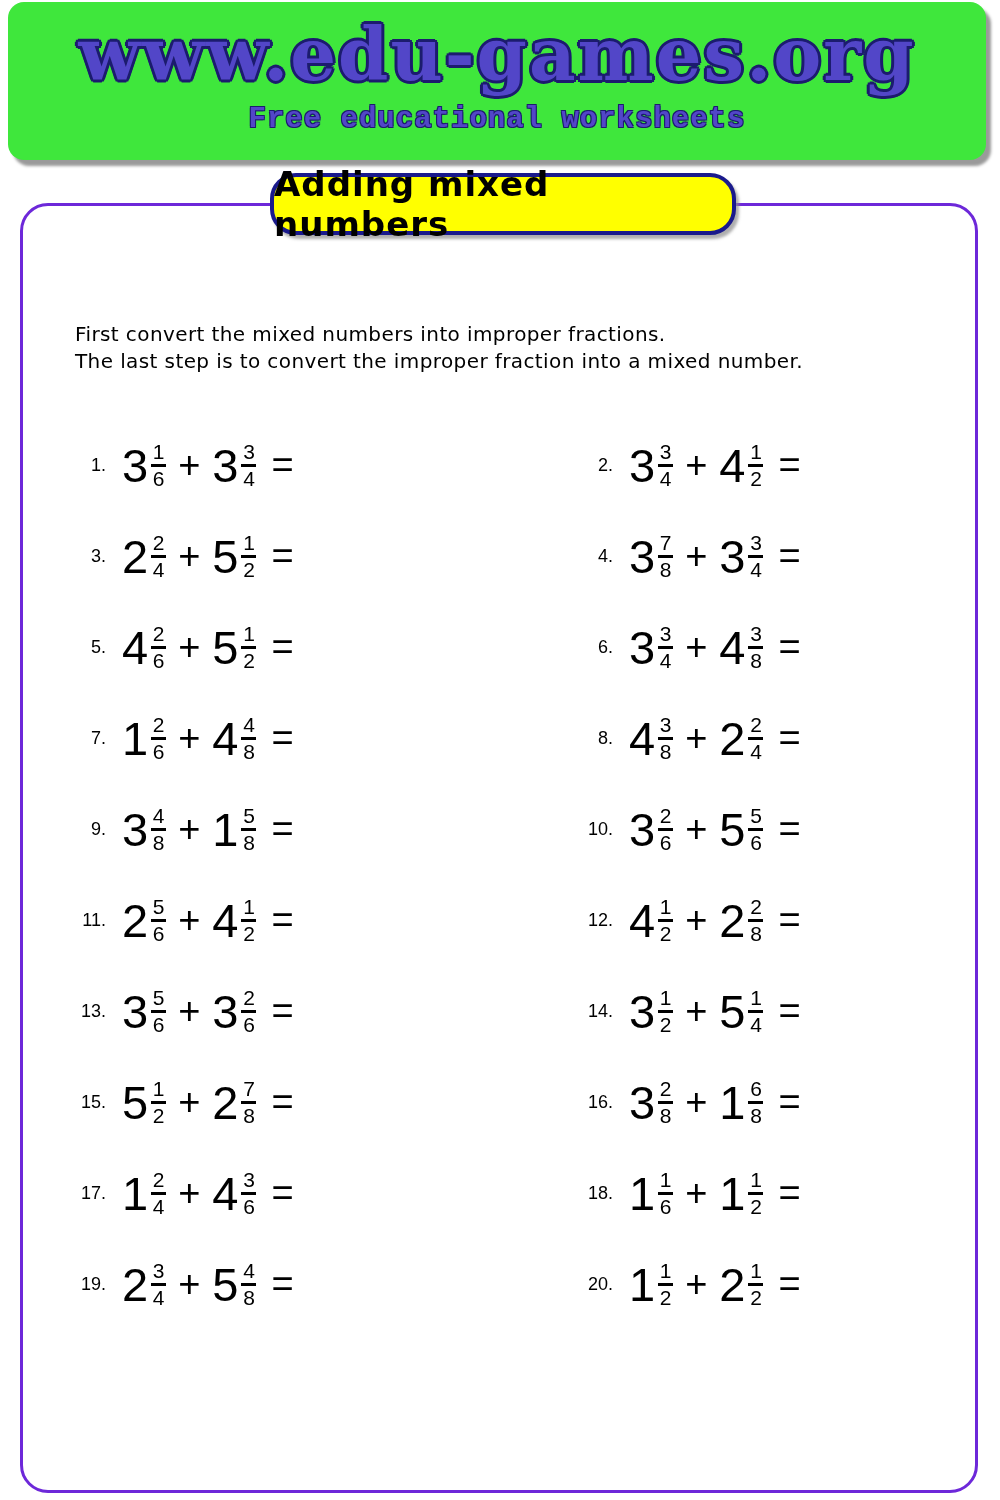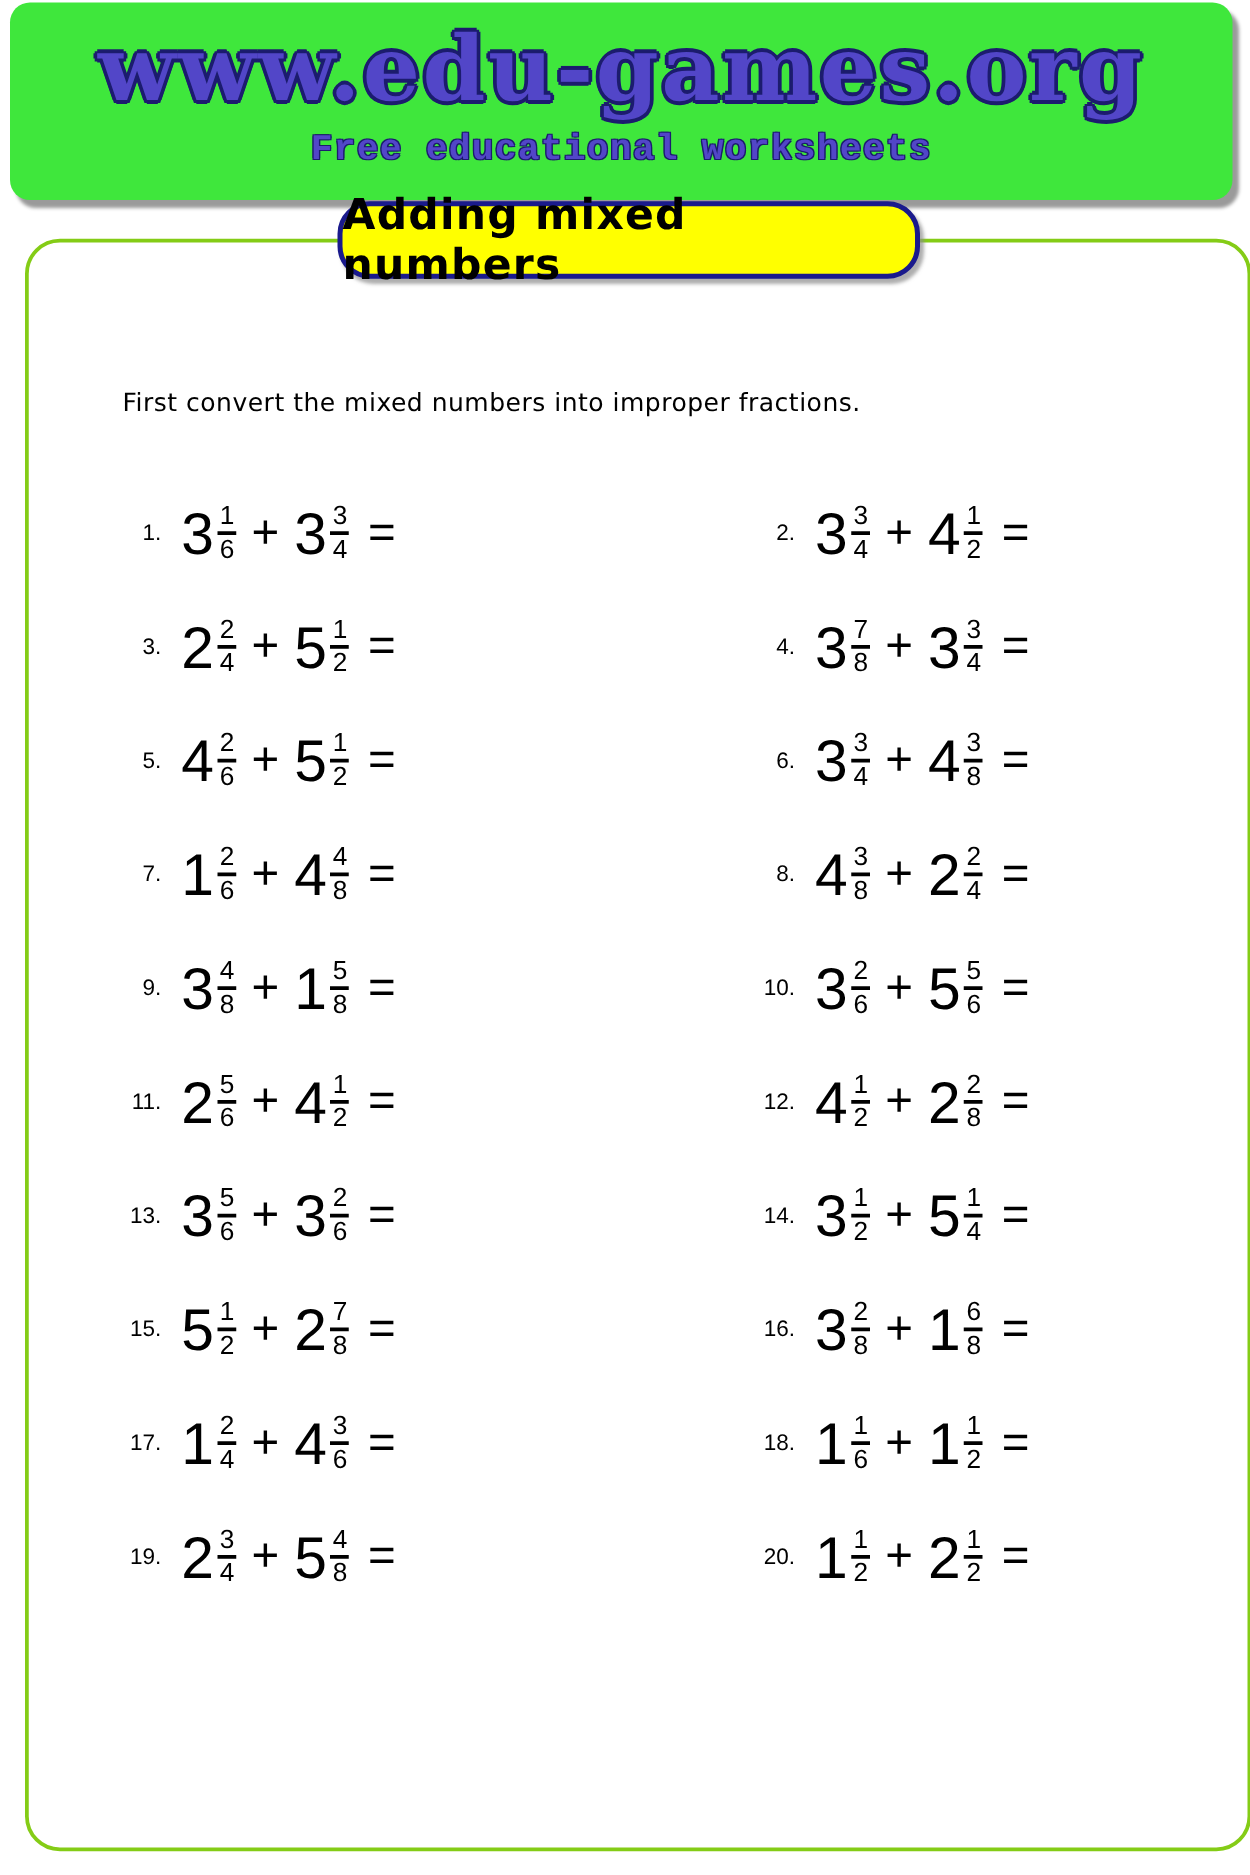--- a/index.html
+++ b/index.html
@@ -41,26 +41,25 @@
     font-size:29px;
     letter-spacing:1px;
     color:#5246c8;
     text-shadow:
       1px 1px 0 #1c1c6e, -1px -1px 0 #1c1c6e,
       1px -1px 0 #1c1c6e, -1px 1px 0 #1c1c6e;
   }
 
   
   .sheet {
-    position:absolute; left:20px; top:191px;
+    position:absolute; left:20px; top:203px;
     width:952px; height:1284px;
     background:#ffffff;
-    border:3px solid #84cc16;
+    border:3px solid #6d28d9;
     border-radius:28px;
-    padding-left:23px;
   }
   .title-pill {
     position:absolute; left:247px; top:-33px;
     width:458px; height:54px;
     background:#ffff00;
     border:4px solid #1a1a8c;
     border-radius:26px;
     display:flex; align-items:center; justify-content:center;
     box-shadow:3px 4px 3px rgba(140,140,140,0.7);
   }
@@ -120,20 +119,21 @@
 </header>
 
 <section class="sheet">
   <div class="title-pill">
     <span>Adding mixed numbers</span>
   </div>
 
   <div class="instructions">
     <div class="instr-gap"></div>
     <div>First convert the mixed numbers into improper fractions.</div>
+    <div>The last step is to convert the improper fraction into a mixed number.</div>
   </div>
 
   <div class="problems">
   <div class="problem">
     <span class="pnum">1.</span>
     <span class="mixed">
       <span class="whole">3</span>
       <span class="frac">
         <span class="fnum">1</span>
         <span class="fbar"></span>

